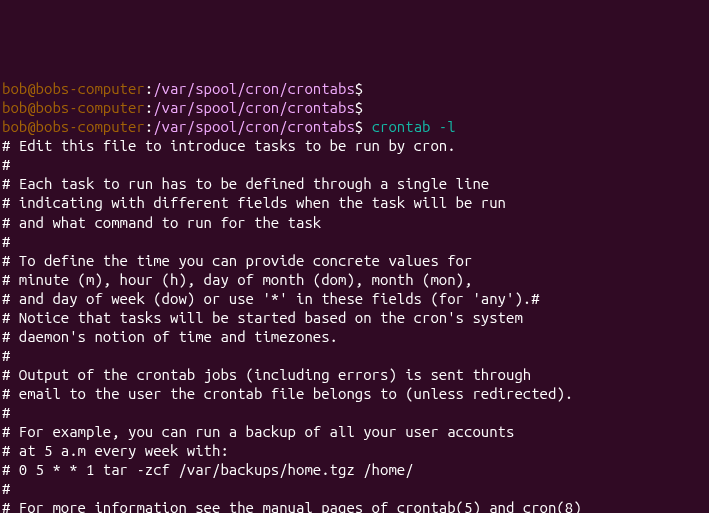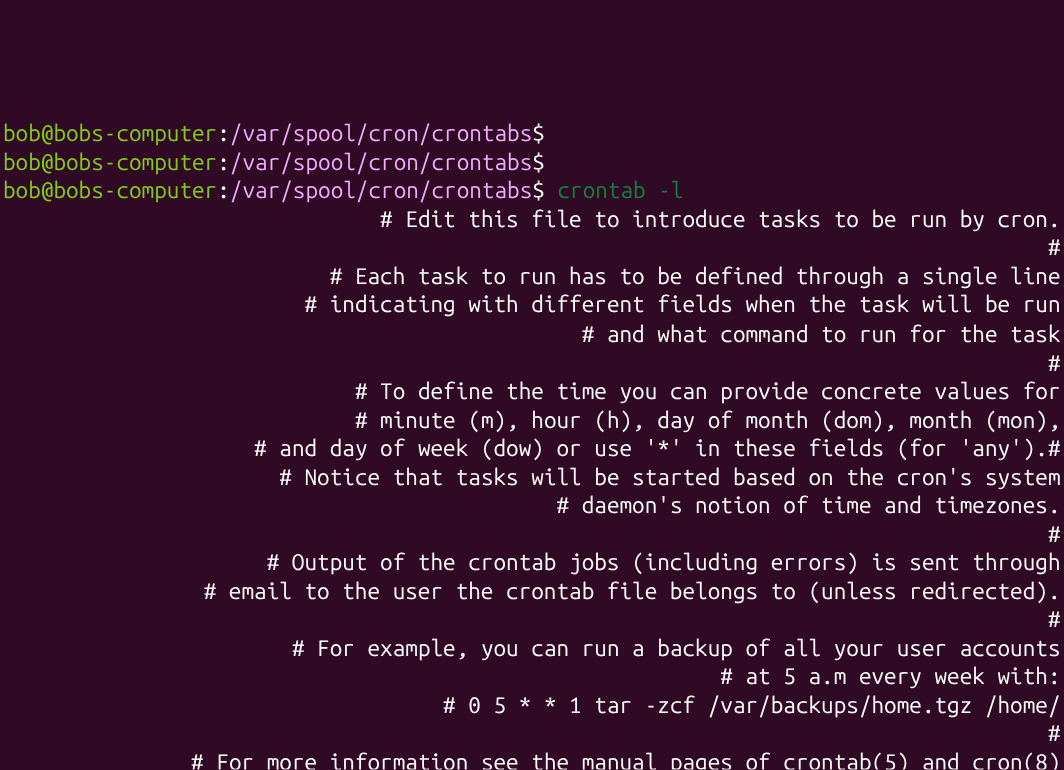--- a/index.html
+++ b/index.html
@@ -13,34 +13,33 @@
       font-family: 'Ubuntu Mono', 'DejaVu Sans Mono', 'Courier New', monospace;
       font-size: 15px;
       line-height: 1.27;
       padding: 3px 2px;
       width: 709px;
       height: 513px;
       overflow: hidden;
       white-space: pre;
     }
     .prompt-user {
-      color: #84cc16;
+      color: #a16207;
     }
     .prompt-path {
       color: #f0abfc;
     }
     .prompt-dollar {
       color: #ffffff;
     }
     .command {
-      color: #15803d;
+      color: #14b8a6;
     }
     .output-line {
       color: #ffffff;
-      text-align: right;
     }
     .line {
       display: block;
     }
   </style>
 </head>
 <body>
 
 
 

